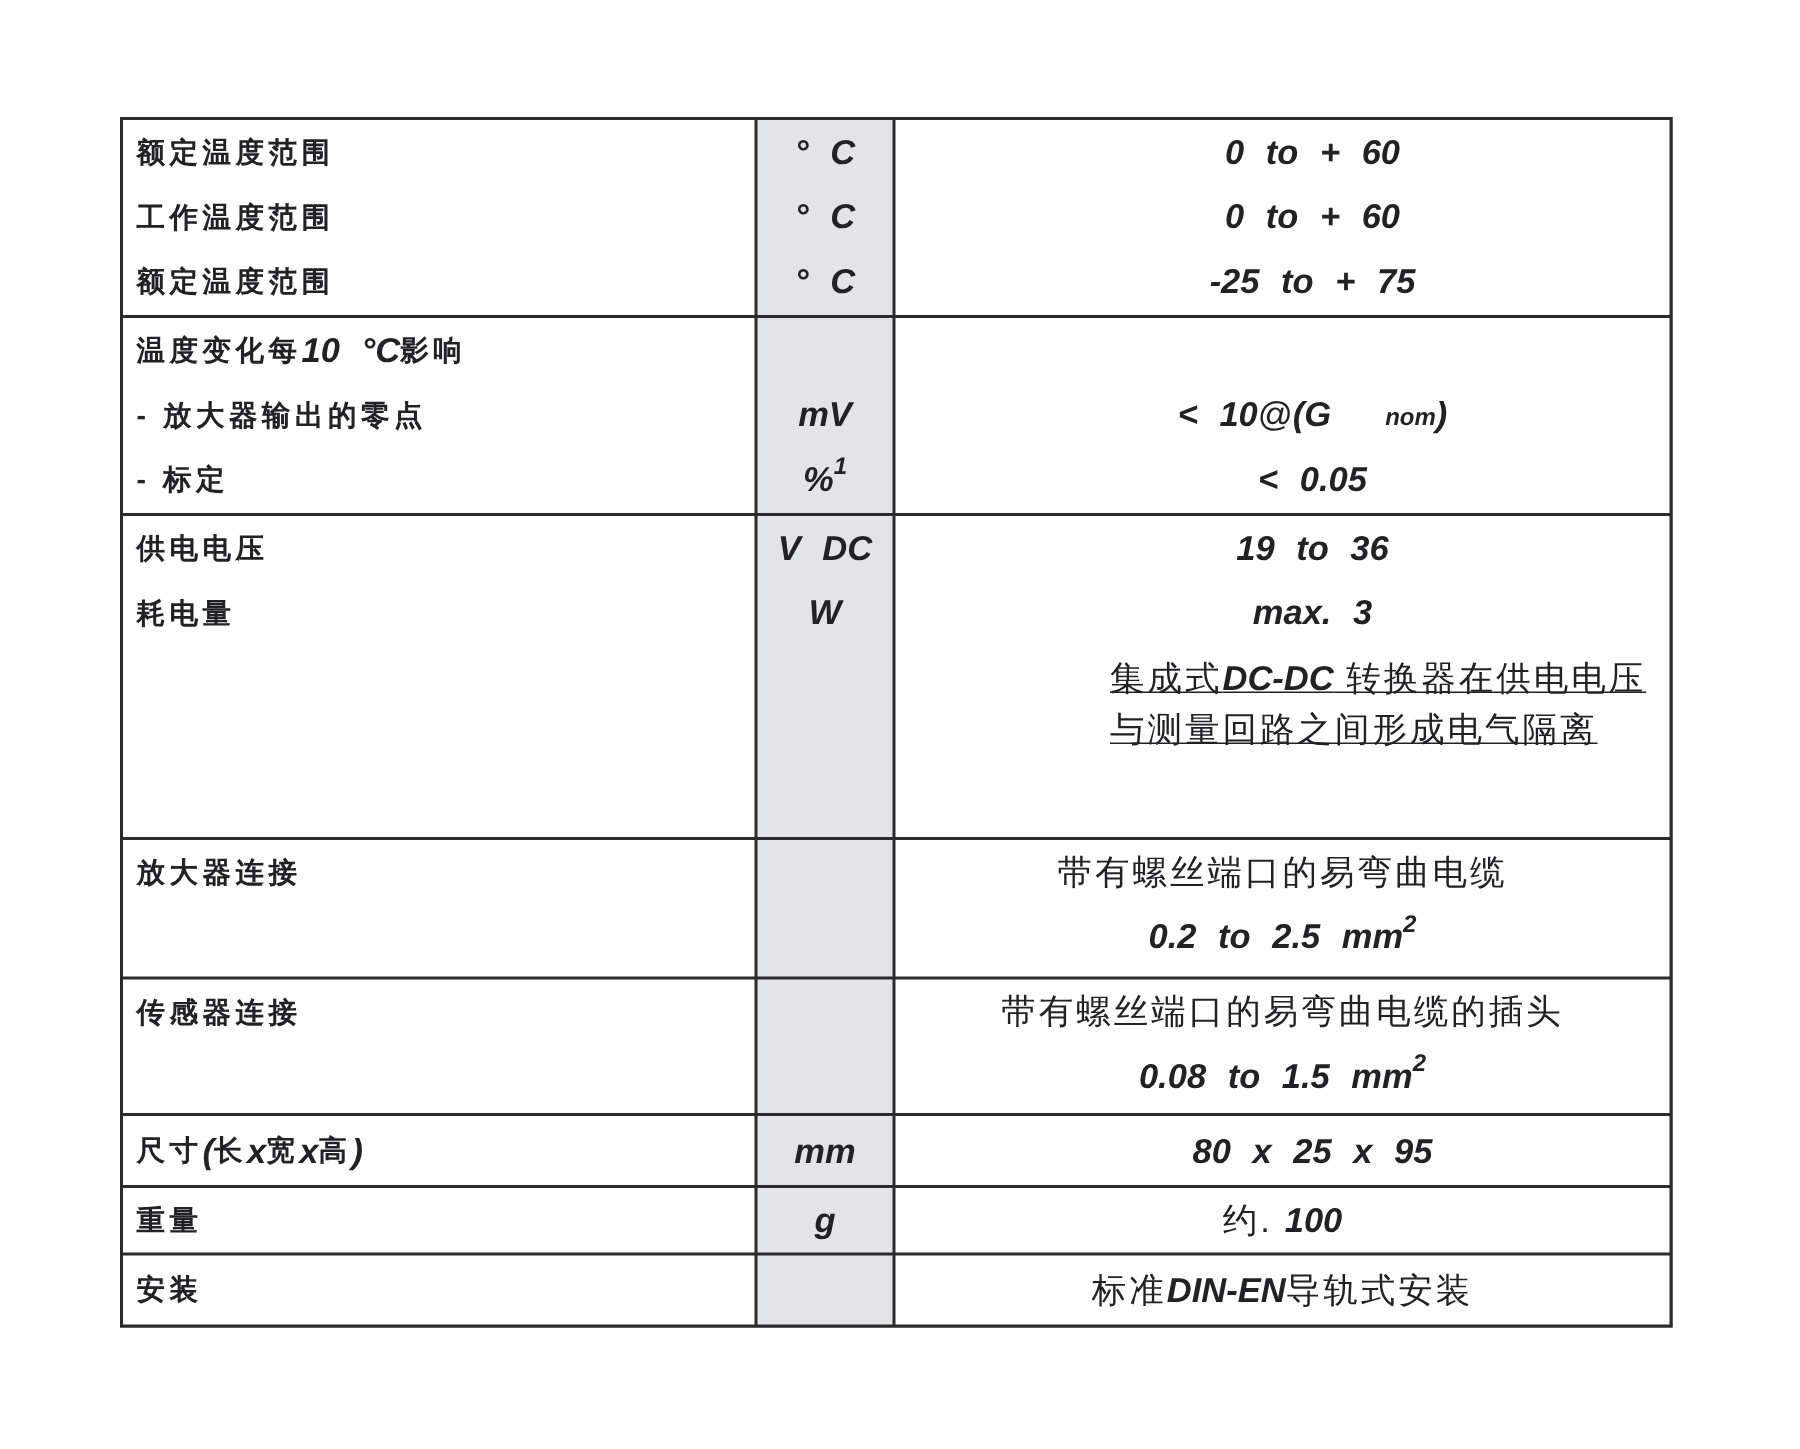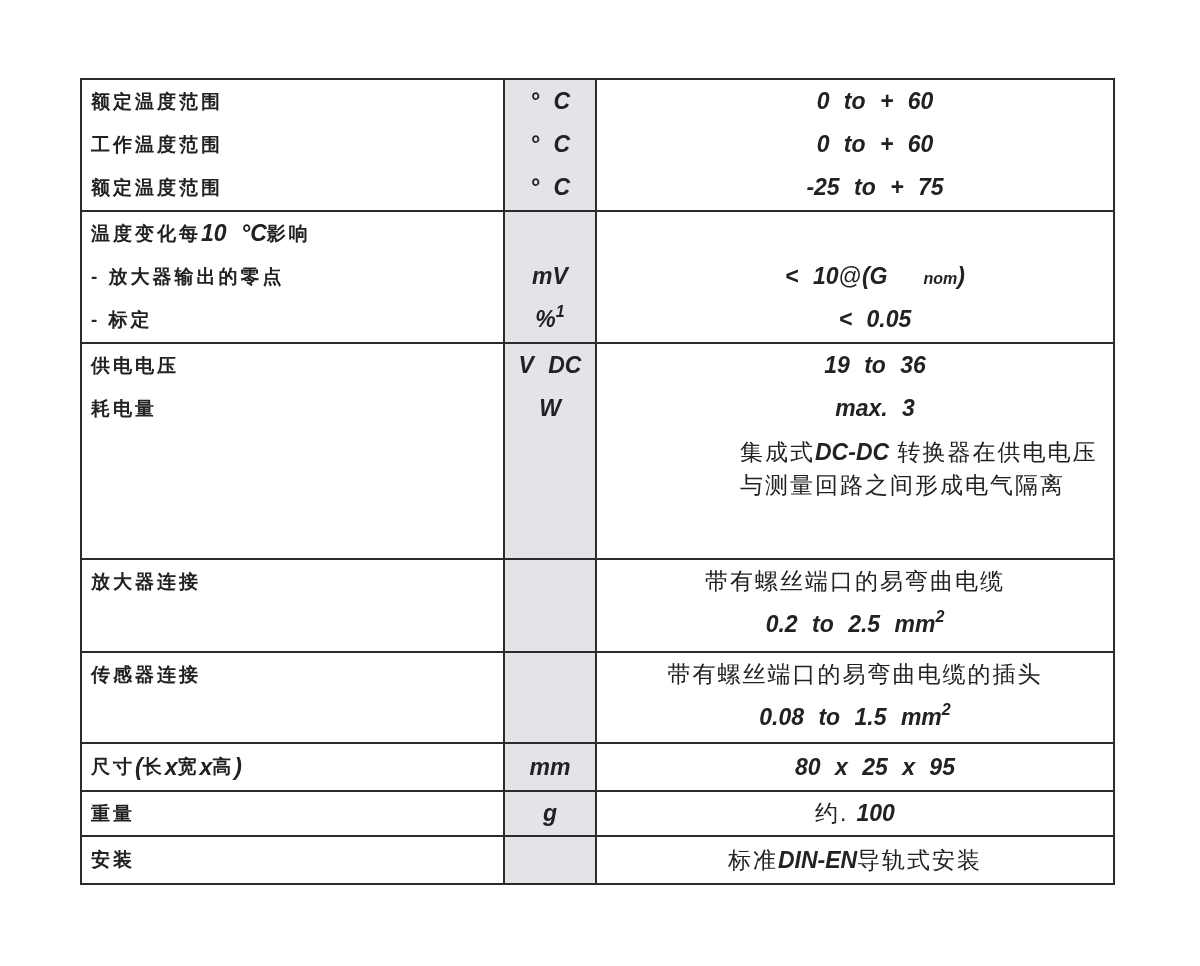--- a/index.html
+++ b/index.html
@@ -27,21 +27,21 @@
   .cen { justify-content: center; }
   .label { padding-left: 9px; }
   .pad  { padding-left: 40px; }
   .cjk  { font-size: 19px; letter-spacing: 3px; font-style: normal; font-weight: bold; }
   .cjk2 { font-size: 23px; letter-spacing: 2px; }
   .bi   { font-size: 23px; font-weight: bold; font-style: italic; word-spacing: 8px; }
   .sup  { font-size: 16px; font-weight: bold; font-style: italic; position: relative; top: -8px; }
   .subn { font-size: 16px; font-weight: bold; font-style: italic; position: relative; top: 2px; margin-left: 36px; }
   .at   { font-size: 23px; font-weight: normal; font-style: normal; }
   .mr6  { margin-right: 8px; }
-  .note { margin-left: 103px; margin-top: 7px; line-height: 31px; text-align: left; }
+  .note { margin-left: 103px; margin-top: 7px; line-height: 31px; text-align: left; text-decoration: underline; }
   .filler { flex: 1; }
 </style>
 </head>
 <body>
 
 <div class="tbl">
 
   <div class="cell label col">
     <div class="line">
         <span class="cjk">额定温度范围</span>

